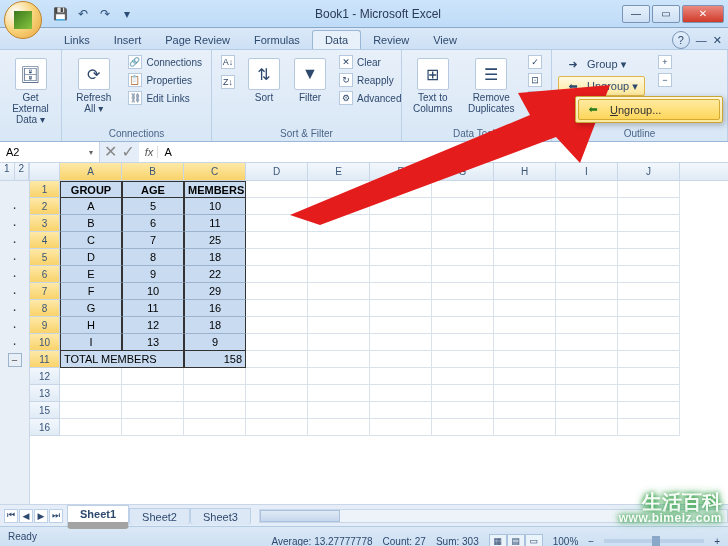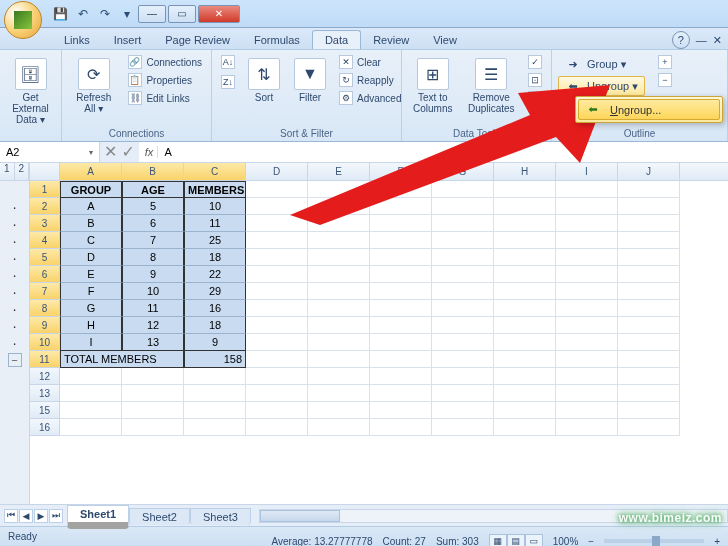--- a/index.html
+++ b/index.html
@@ -112,20 +112,21 @@
 <body>
 
 <div class="office-orb"></div>
 <div class="titlebar">
   <div class="qat">
     <span>💾</span>
     <span>↶</span>
     <span>↷</span>
     <span class="dropcaret">▾</span>
   </div>
+  <div class="title">Book1 - Microsoft Excel</div>
   <div class="winbtns">
     <div class="winbtn">—</div>
     <div class="winbtn">▭</div>
     <div class="winbtn close">✕</div>
   </div>
 </div>
 
 <div class="ribbon-tabs">
   <div class="rtab">Links</div>
   <div class="rtab">Insert</div>
@@ -559,14 +560,15 @@
     <span>100%</span>
     <span>−</span>
     <div class="zoom-slider">
         <div class="zthumb"></div>
       </div>
     <span>+</span>
   </div>
 </div>
 
 <div class="watermark">
+  <span>生活百科</span>
   <span class="url">www.bimeiz.com</span>
 </div>
 
 </body></html>

